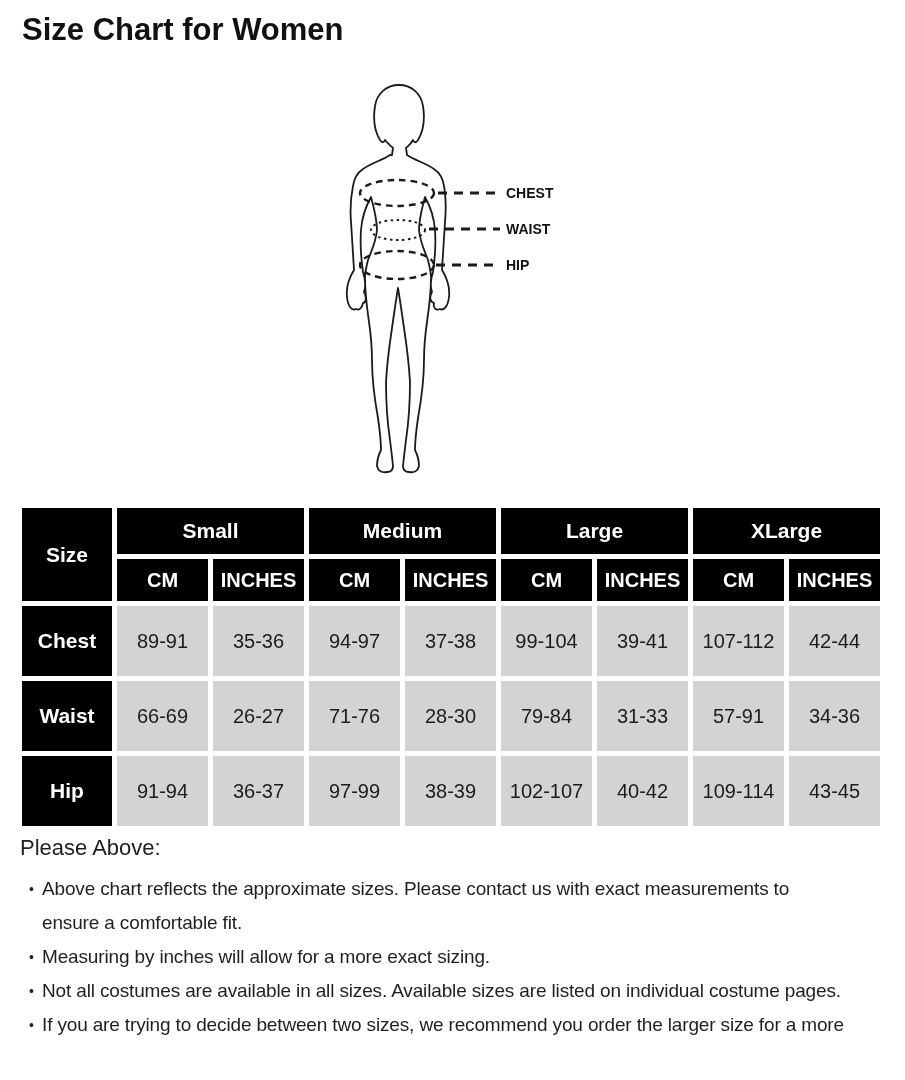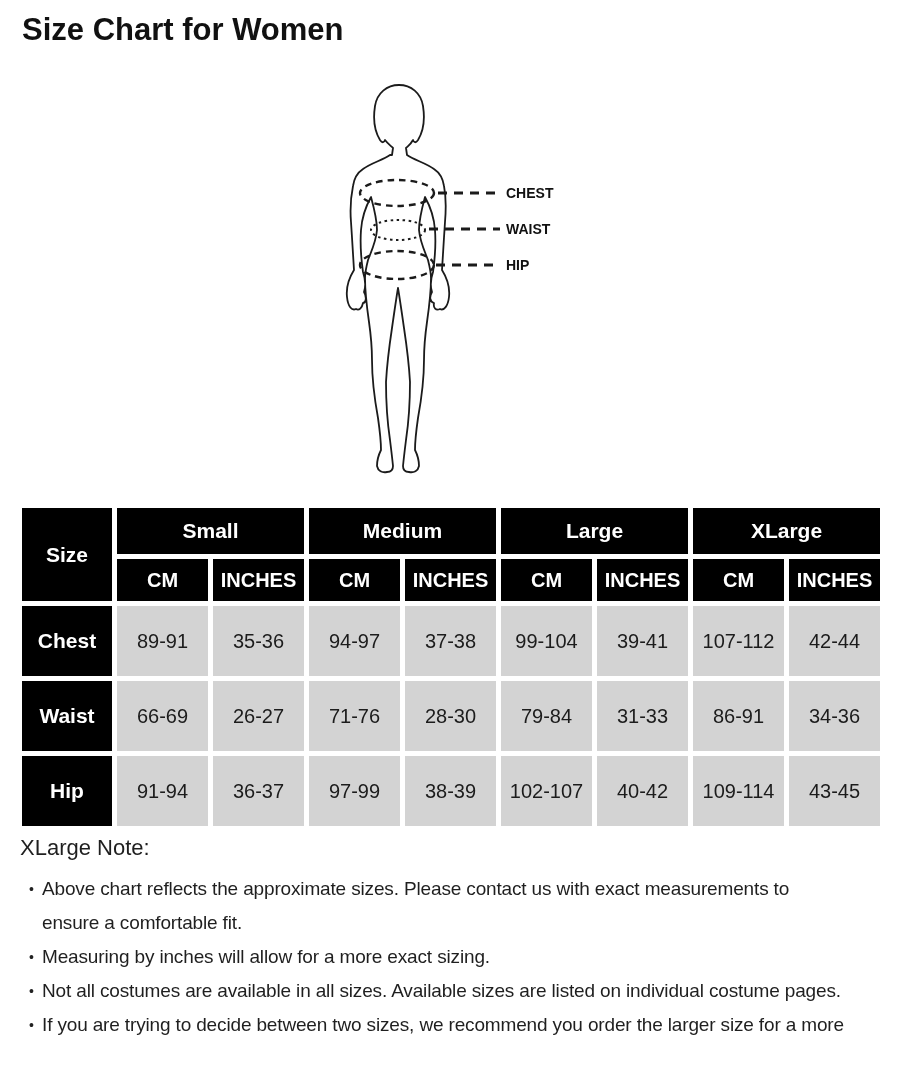--- a/index.html
+++ b/index.html
@@ -170,39 +170,39 @@
         <td class="val">42-44</td>
       </tr>
       <tr>
         <td class="hdr rowlabel">Waist</td>
         <td class="val">66-69</td>
         <td class="val">26-27</td>
         <td class="val">71-76</td>
         <td class="val">28-30</td>
         <td class="val">79-84</td>
         <td class="val">31-33</td>
-        <td class="val">86-91</td>
+        <td class="val">57-91</td>
         <td class="val">34-36</td>
       </tr>
       <tr>
         <td class="hdr rowlabel">Hip</td>
         <td class="val">91-94</td>
         <td class="val">36-37</td>
         <td class="val">97-99</td>
         <td class="val">38-39</td>
         <td class="val">102-107</td>
         <td class="val">40-42</td>
         <td class="val">109-114</td>
         <td class="val">43-45</td>
       </tr>
     </tbody>
   </table>
 
   <div class="notes">
-    <div class="notes-heading">XLarge Note:</div>
+    <div class="notes-heading">Please Above:</div>
 
     <div class="note-item">
       <span class="note-bullet">•</span>
       <div class="note-line">Above chart reflects the approximate sizes. Please contact us with exact measurements to</div>
       <div class="note-line">ensure a comfortable fit.</div>
     </div>
 
     <div class="note-item">
       <span class="note-bullet">•</span>
       <div class="note-line">Measuring by inches will allow for a more exact sizing.</div>

